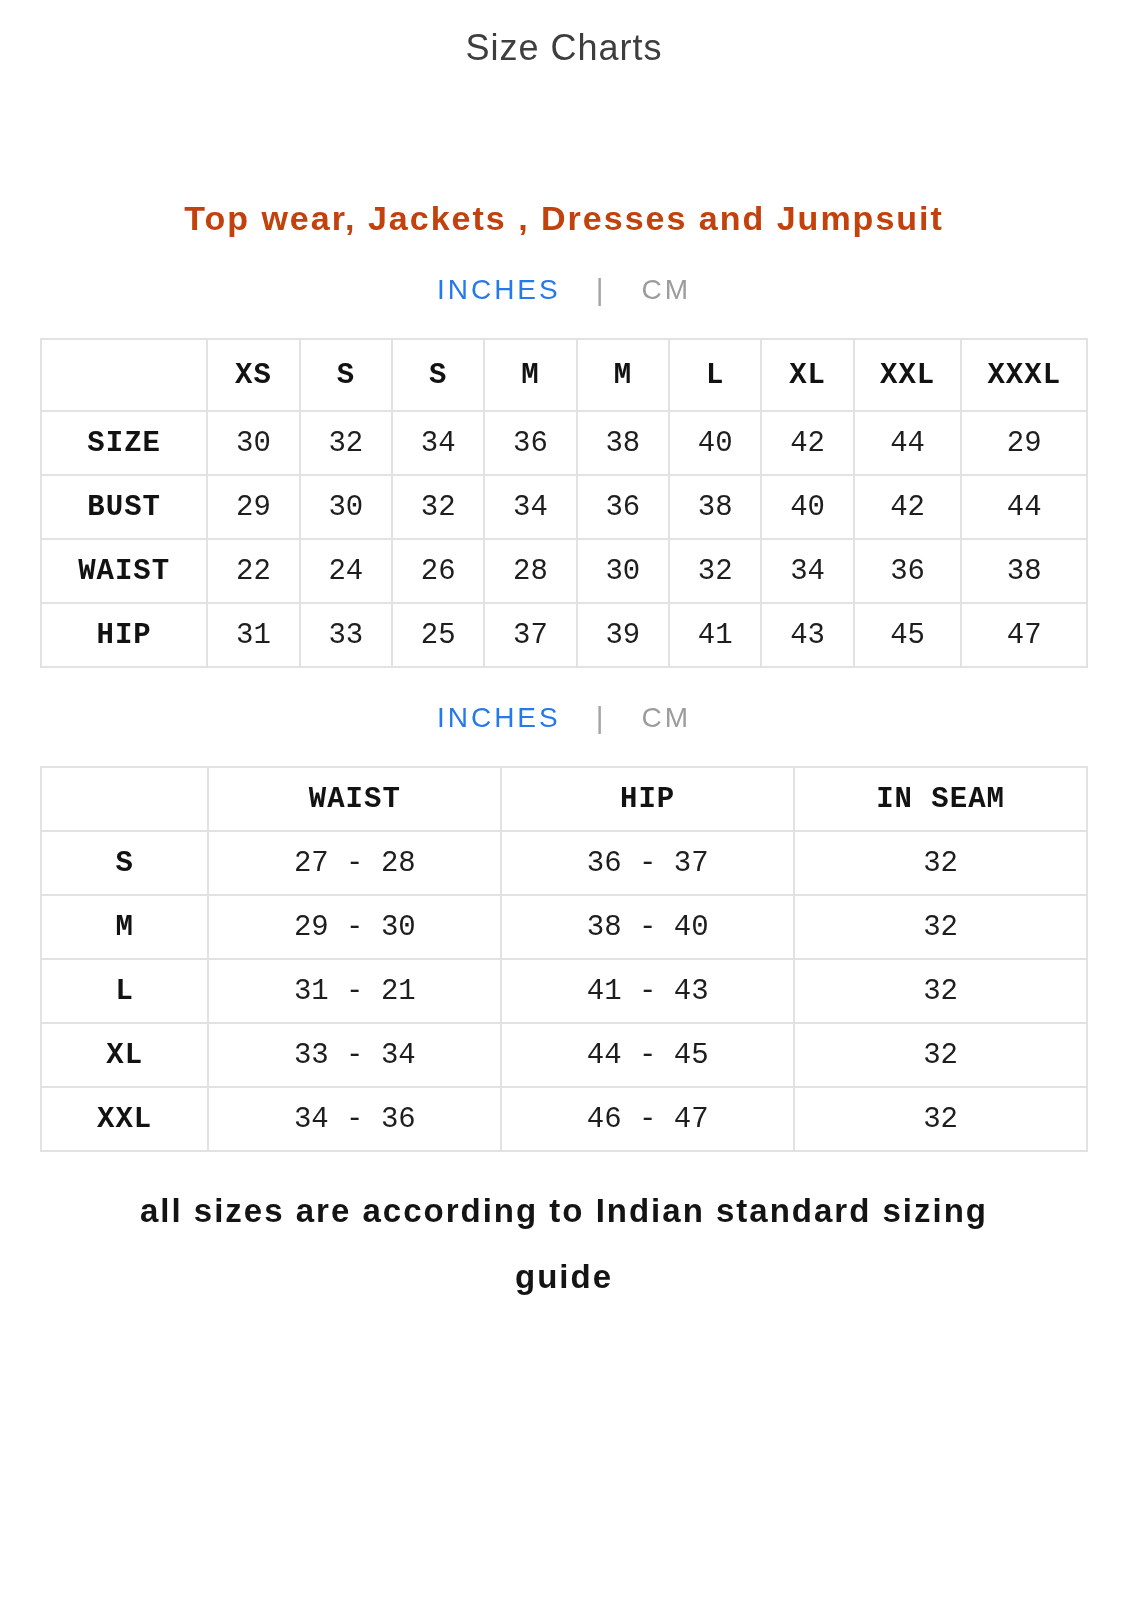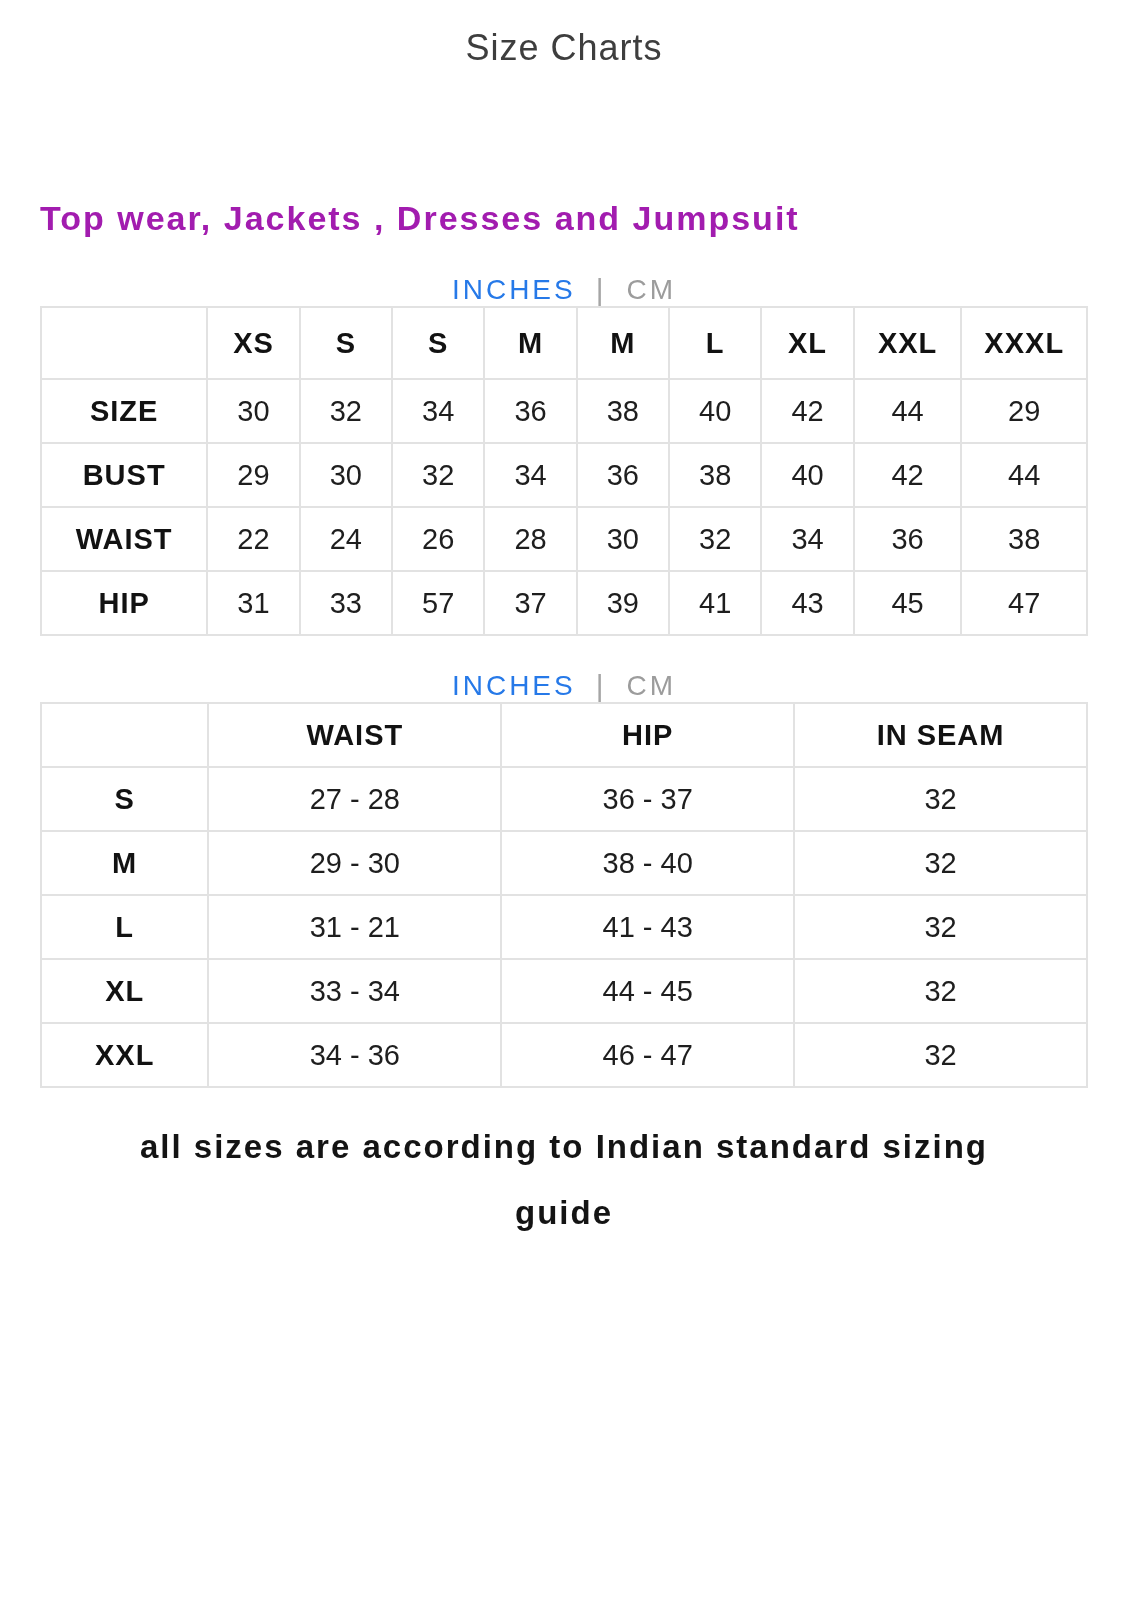--- a/index.html
+++ b/index.html
@@ -22,47 +22,49 @@
     margin: 0;
     text-align: center;
     font-size: 36px;
     font-weight: 500;
     letter-spacing: 1px;
     color: #3e3e3e;
     line-height: 44px;
   }
   .section-heading {
     margin: 0;
-    text-align: left;
+    text-align: center;
     font-size: 34px;
     font-weight: 700;
     letter-spacing: 2px;
-    color: #a21caf;
+    color: #c2410c;
     line-height: 44px;
   }
   .heading-topwear { margin-top: 126px; }
   .heading-bottomwear { margin-top: 36px; }
   .unit-toggle {
     margin-top: 34px;
     display: flex;
     justify-content: center;
     align-items: center;
-    gap: 20px;
+    gap: 35px;
     font-size: 28px;
     font-weight: 500;
     letter-spacing: 3px;
     line-height: 32px;
   }
   .unit-active { color: var(--accent-blue, #2679e8); cursor: pointer; }
   .unit-inactive { color: var(--inactive-gray, #9c9c9c); cursor: pointer; }
   .unit-sep { color: #a5a5a5; font-weight: 300; font-size: 30px; }
   table.size-table {
     width: 100%;
     border-collapse: collapse;
     table-layout: fixed;
+    margin-top: 32px;
+    font-family: Liberation Mono, monospace;
   }
   .size-table th, .size-table td {
     border: 2px solid #e2e2e2;
     height: 64px;
     text-align: center;
     vertical-align: middle;
     font-size: 29px;
     padding: 0;
     background: #ffffff;
   }
@@ -156,21 +158,21 @@
             <td>30</td>
             <td>32</td>
             <td>34</td>
             <td>36</td>
             <td>38</td>
           </tr>
           <tr>
             <th>HIP</th>
             <td>31</td>
             <td>33</td>
-            <td>57</td>
+            <td>25</td>
             <td>37</td>
             <td>39</td>
             <td>41</td>
             <td>43</td>
             <td>45</td>
             <td>47</td>
           </tr>
         </tbody>
     </table>
 

